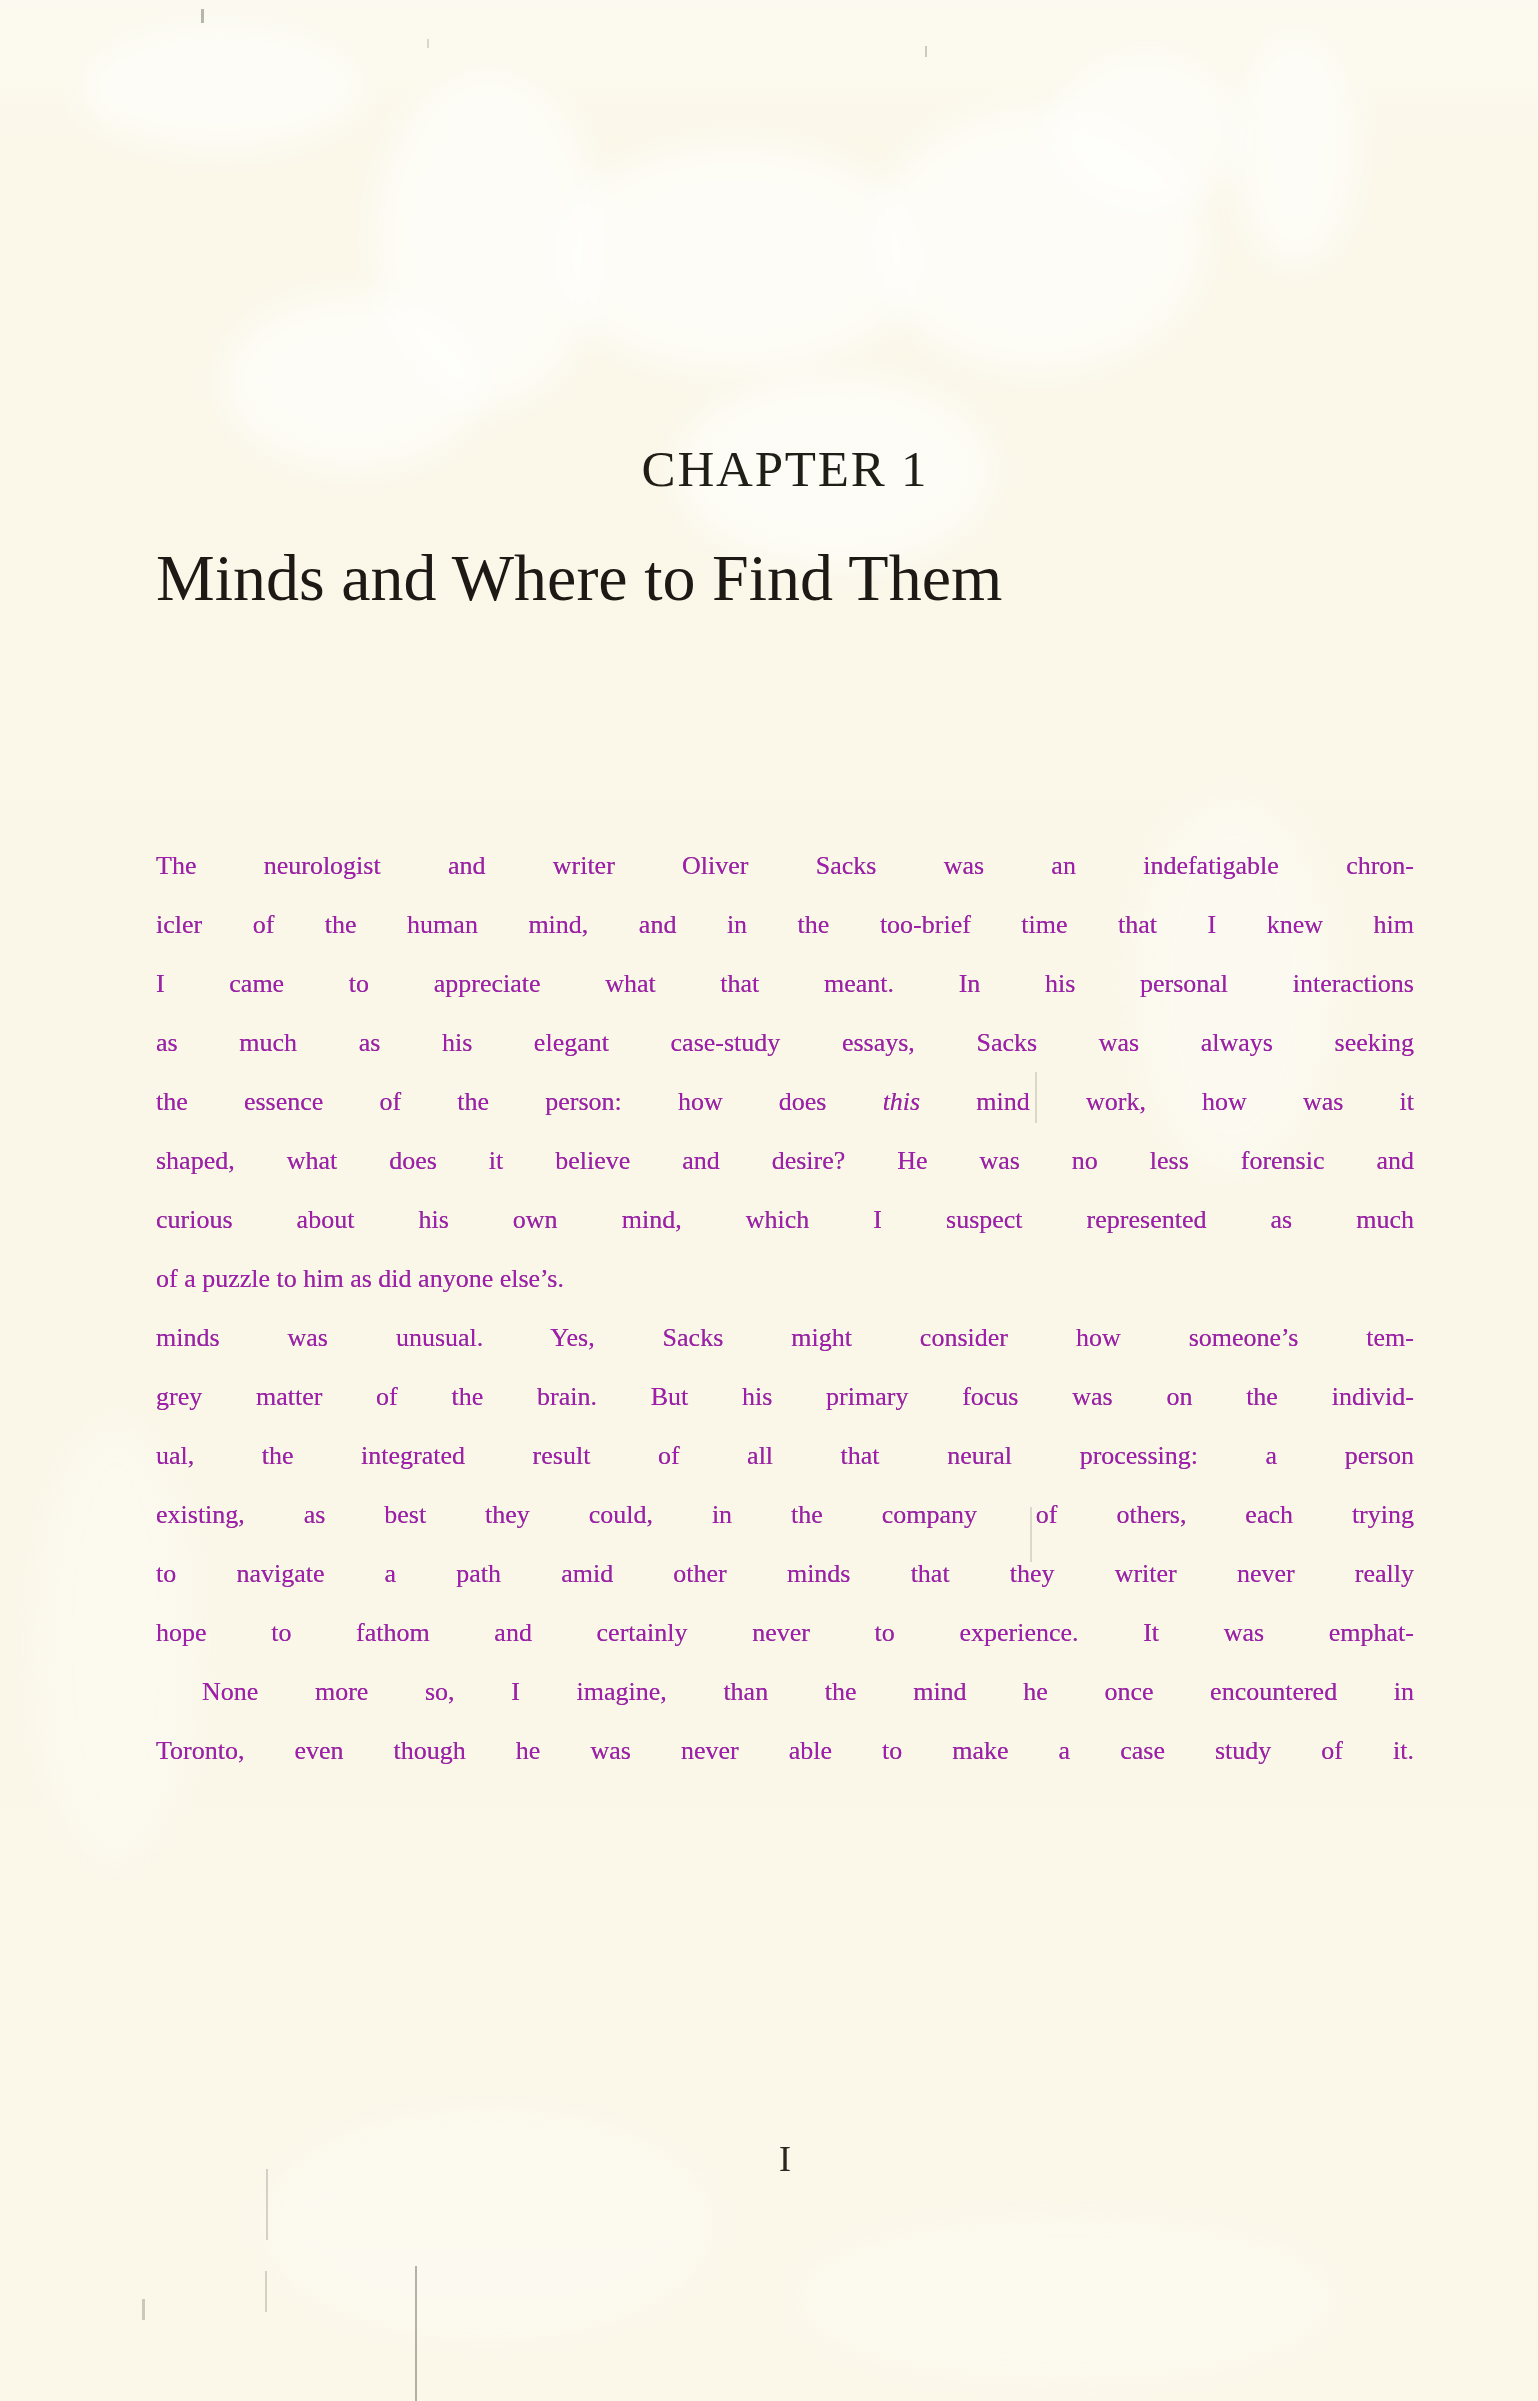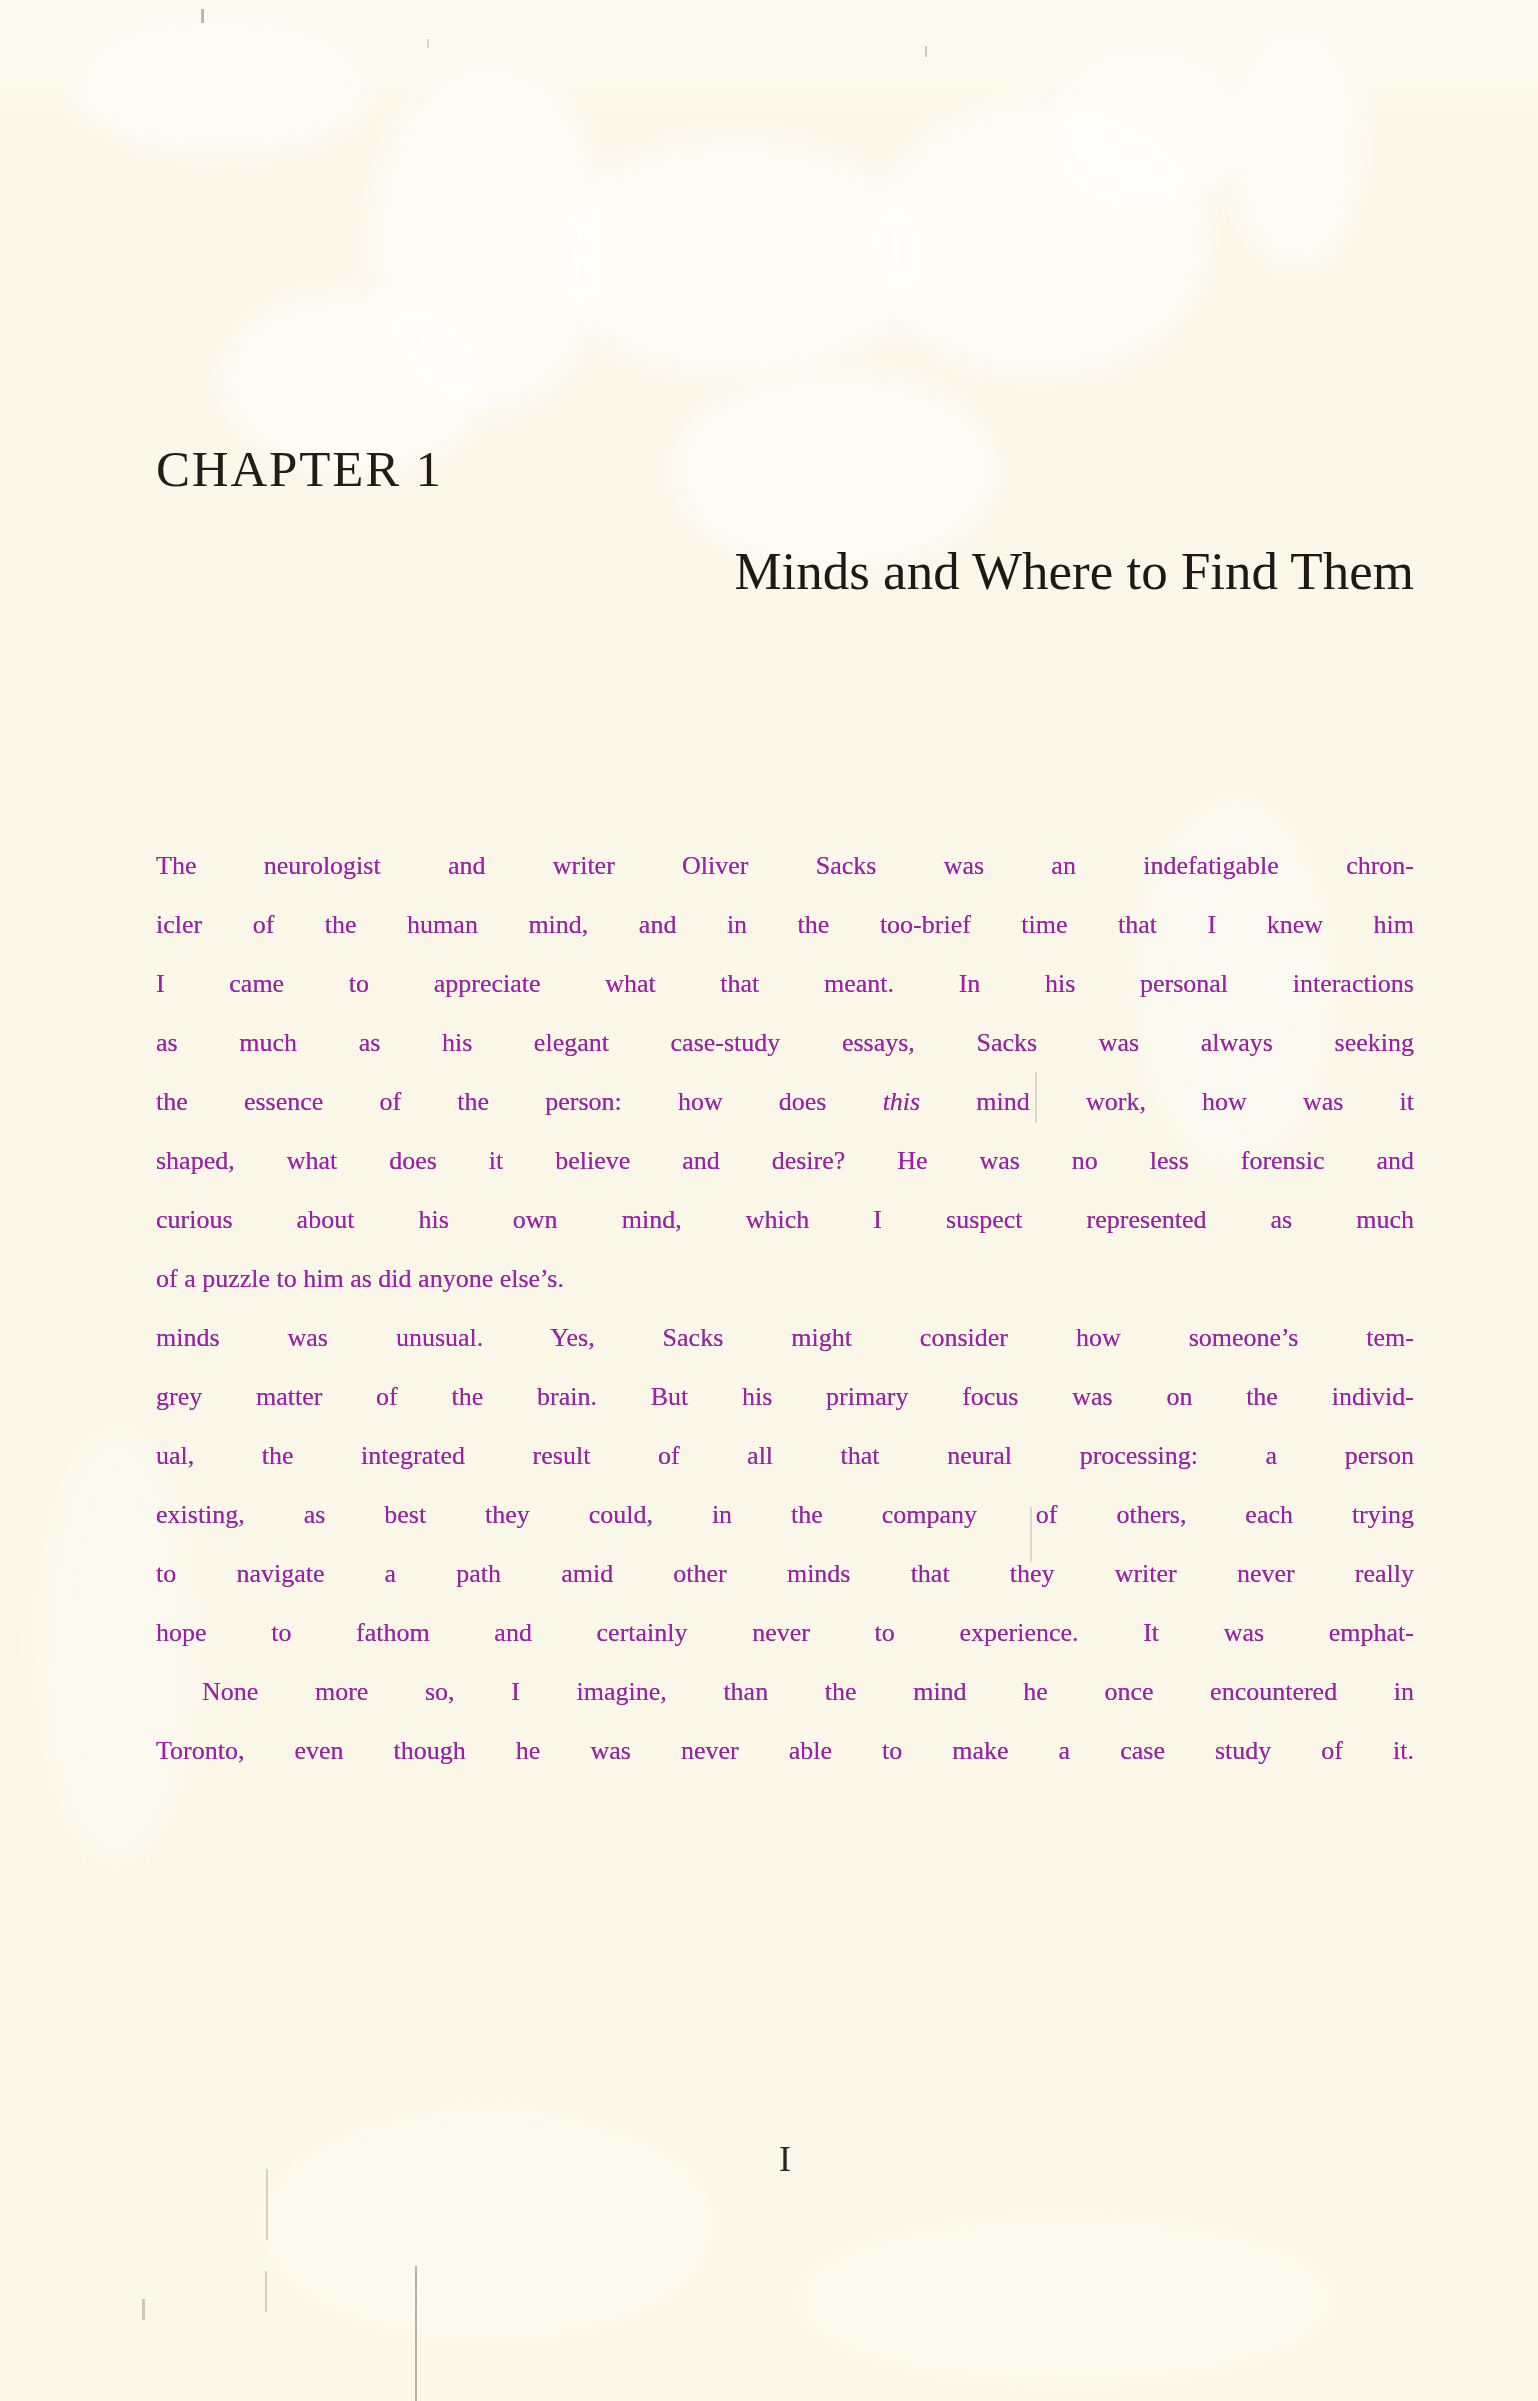--- a/index.html
+++ b/index.html
@@ -17,33 +17,33 @@
   .page {
     position: absolute;
     inset: 0;
   }
   
   .chapter-label {
     position: absolute;
     left: 156px;
     width: 1258px;
     top: 444px;
-    text-align: left;
+    text-align: center;
     font-size: 51px;
     letter-spacing: 1.8px;
     color: #211e18;
     line-height: 1;
   }
   .chapter-title {
     position: absolute;
     left: 156px;
     width: 1258px;
     top: 545px;
-    text-align: right;
-    font-size: 53px;
+    text-align: left;
+    font-size: 66px;
     color: #1d1a15;
     line-height: 1;
   }
   
   .body-text {
     position: absolute;
     left: 156px;
     top: 836px;
     width: 1258px;
     font-size: 26px;

